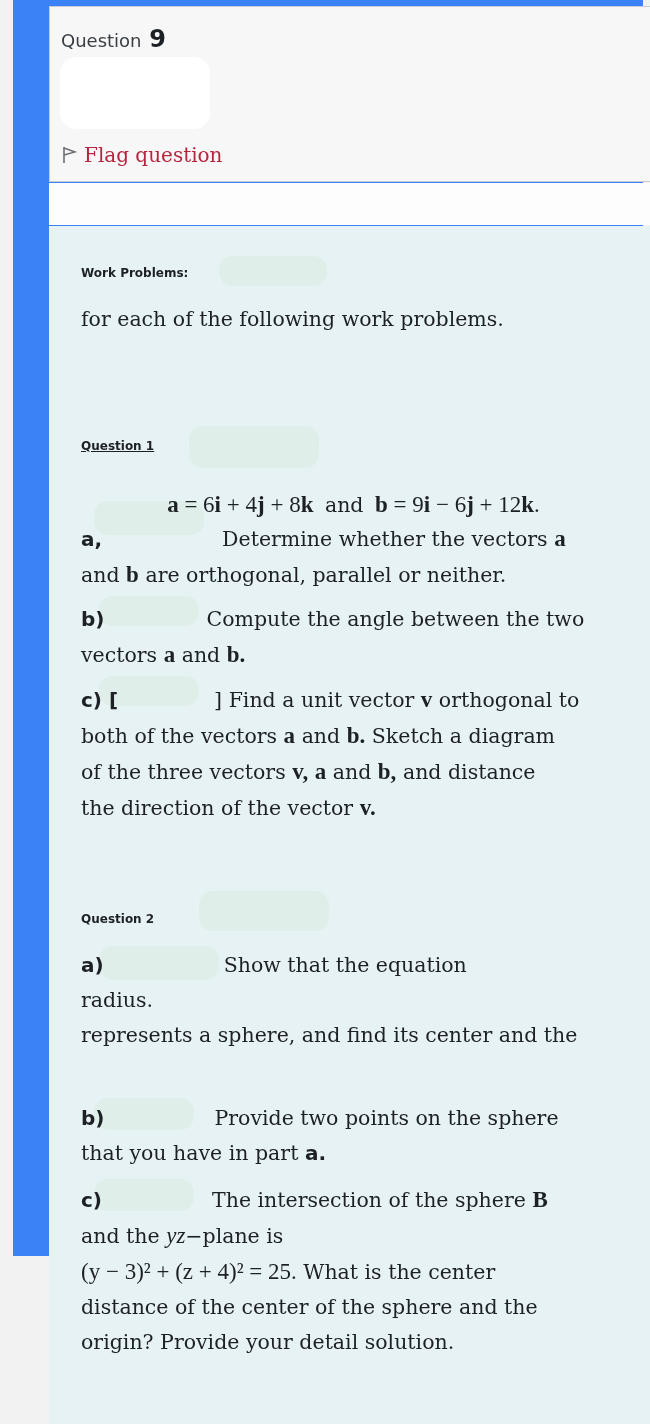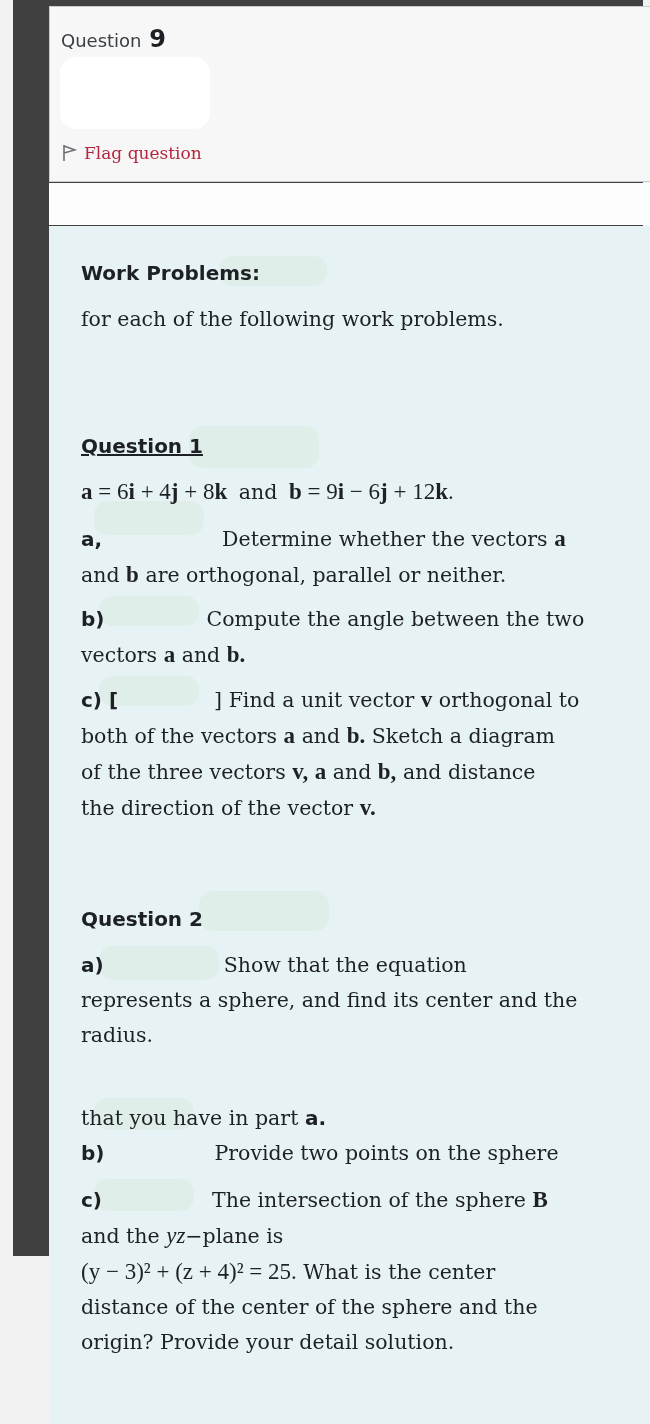--- a/index.html
+++ b/index.html
@@ -4,54 +4,54 @@
 <style>
   html, body { margin: 0; padding: 0; }
   body {
     width: 650px; height: 1424px; overflow: hidden;
     background: #f2f2f3;
     font-family: "DejaVu Serif", serif;
     color: #1d2125;
   }
   .page {
     position: absolute; left: 13px; top: 0; width: 630px; height: 1256px;
-    background: #404040;
+    background: #3b82f6;
   }
   .info {
     position: absolute; left: 36px; top: 6px; width: 603px; height: 176px;
     background: #f7f7f8;
     border: 1px solid #c9ccd3;
     box-sizing: border-box;
   }
   .qno {
     position: absolute; left: 11px; top: 18px;
     font-family: "DejaVu Sans", sans-serif;
     font-size: 18px; color: #3a3f44;
   }
   .qno .num { font-size: 24px; font-weight: bold; color: #1d2125; margin-left: 2px; }
   .redact-white {
     position: absolute; left: 10px; top: 50px; width: 150px; height: 72px;
     background: #ffffff; border-radius: 16px;
   }
   .flag {
     position: absolute; left: 12px; top: 136px;
     display: flex; align-items: center; gap: 6px;
-    color: #b5253d; font-size: 17px; cursor: pointer;
+    color: #b5253d; font-size: 20px; cursor: pointer;
   }
   .flag svg { width: 16px; height: 18px; }
   .gap-white {
     position: absolute; left: 36px; top: 183px; width: 605px; height: 42px;
     background: #fdfdfd;
   }
   .content {
     position: absolute; left: 36px; top: 226px; width: 605px; height: 1198px;
     background: #e7f2f5;
   }
   .text { position: absolute; left: 32px; width: 545px; font-size: 20.5px; line-height: 35px; }
-  .heading { font-family: "DejaVu Sans", sans-serif; font-weight: bold; font-size: 20px; }
+  .heading { font-family: "DejaVu Sans", sans-serif; font-weight: bold; font-size: 12px; }
   .label { font-family: "DejaVu Sans", sans-serif; font-weight: bold; font-size: 20px; }
   .math { font-family: "Liberation Serif", serif; font-size: 23px; }
   .math b { font-weight: bold; }
   .blob {
     position: absolute; background: #dfeee8; border-radius: 14px;
   }
 </style>
 </head>
 <body>
 
@@ -85,21 +85,21 @@
     <div class="blob" style="left:50px;top:720px;width:120px;height:34px;"></div>
     <div class="blob" style="left:45px;top:872px;width:100px;height:32px;"></div>
     <div class="blob" style="left:45px;top:953px;width:100px;height:32px;"></div>
 
     <div class="text heading" style="top:30px;">Work Problems:</div>
     <div class="text" style="top:76px;">
       <div>for each of the following work problems.</div>
     </div>
 
     <div class="text heading" style="top:203px;text-decoration:underline;">Question 1</div>
-    <div class="text math" style="top:248px;">
+    <div class="text math" style="top:261px;text-align:center;">
       <b>a</b> <span>=</span> <span>6</span><b>i</b> <span>+ 4</span><b>j</b> <span>+ 8</span><b>k</b>&nbsp; <span style="font-family:'DejaVu Serif',serif;font-size:20.5px;">and</span>&nbsp; <b>b</b> <span>=</span> <span>9</span><b>i</b> <span>− 6</span><b>j</b> <span>+ 12</span><b>k</b><span>.</span>
     </div>
 
     <div class="text" style="top:295px;">
       <div><span class="label">a,</span><span style="display:inline-block;width:120px;"></span><span>Determine whether the vectors</span> <b class="math">a</b></div>
       <div><span>and</span> <b class="math">b</b> <span>are orthogonal, parallel or neither.</span></div>
     </div>
 
     <div class="text" style="top:376px;">
       <div><span class="label">b)</span><span style="display:inline-block;width:102px;"></span><span>Compute the angle between the two</span></div>
@@ -110,27 +110,27 @@
       <div><span class="label">c) [</span><span style="display:inline-block;width:96px;"></span><span>]</span> <span>Find a unit vector</span> <b class="math">v</b> <span>orthogonal to</span></div>
       <div><span>both of the vectors</span> <b class="math">a</b> <span>and</span> <b class="math">b.</b> <span>Sketch a diagram</span></div>
       <div><span>of the three vectors</span> <b class="math">v,</b> <b class="math">a</b> <span>and</span> <b class="math">b,</b> <span>and distance</span></div>
       <div><span>the direction of the vector</span> <b class="math">v.</b></div>
     </div>
 
     <div class="text heading" style="top:676px;">Question 2</div>
 
     <div class="text" style="top:722px;">
       <div><span class="label">a)</span><span style="display:inline-block;width:120px;"></span><span>Show that the equation</span></div>
+      <div>radius.</div>
       <div>represents a sphere, and find its center and the</div>
-      <div>radius.</div>
     </div>
 
     <div class="text" style="top:875px;">
+      <div><span class="label">b)</span><span style="display:inline-block;width:110px;"></span><span>Provide two points on the sphere</span></div>
       <div><span>that you have in part</span> <b class="label">a.</b></div>
-      <div><span class="label">b)</span><span style="display:inline-block;width:110px;"></span><span>Provide two points on the sphere</span></div>
     </div>
 
     <div class="text" style="top:956px;">
       <div><span class="label">c)</span><span style="display:inline-block;width:110px;"></span><span>The intersection of the sphere</span> <b class="math">B</b></div>
       <div><span>and the</span> <i class="math">yz</i><span>−plane is</span></div>
       <div><span class="math">(y − 3)² + (z + 4)² = 25.</span> <span>What is the center</span></div>
       <div>distance of the center of the sphere and the</div>
       <div>origin? Provide your detail solution.</div>
     </div>
 

